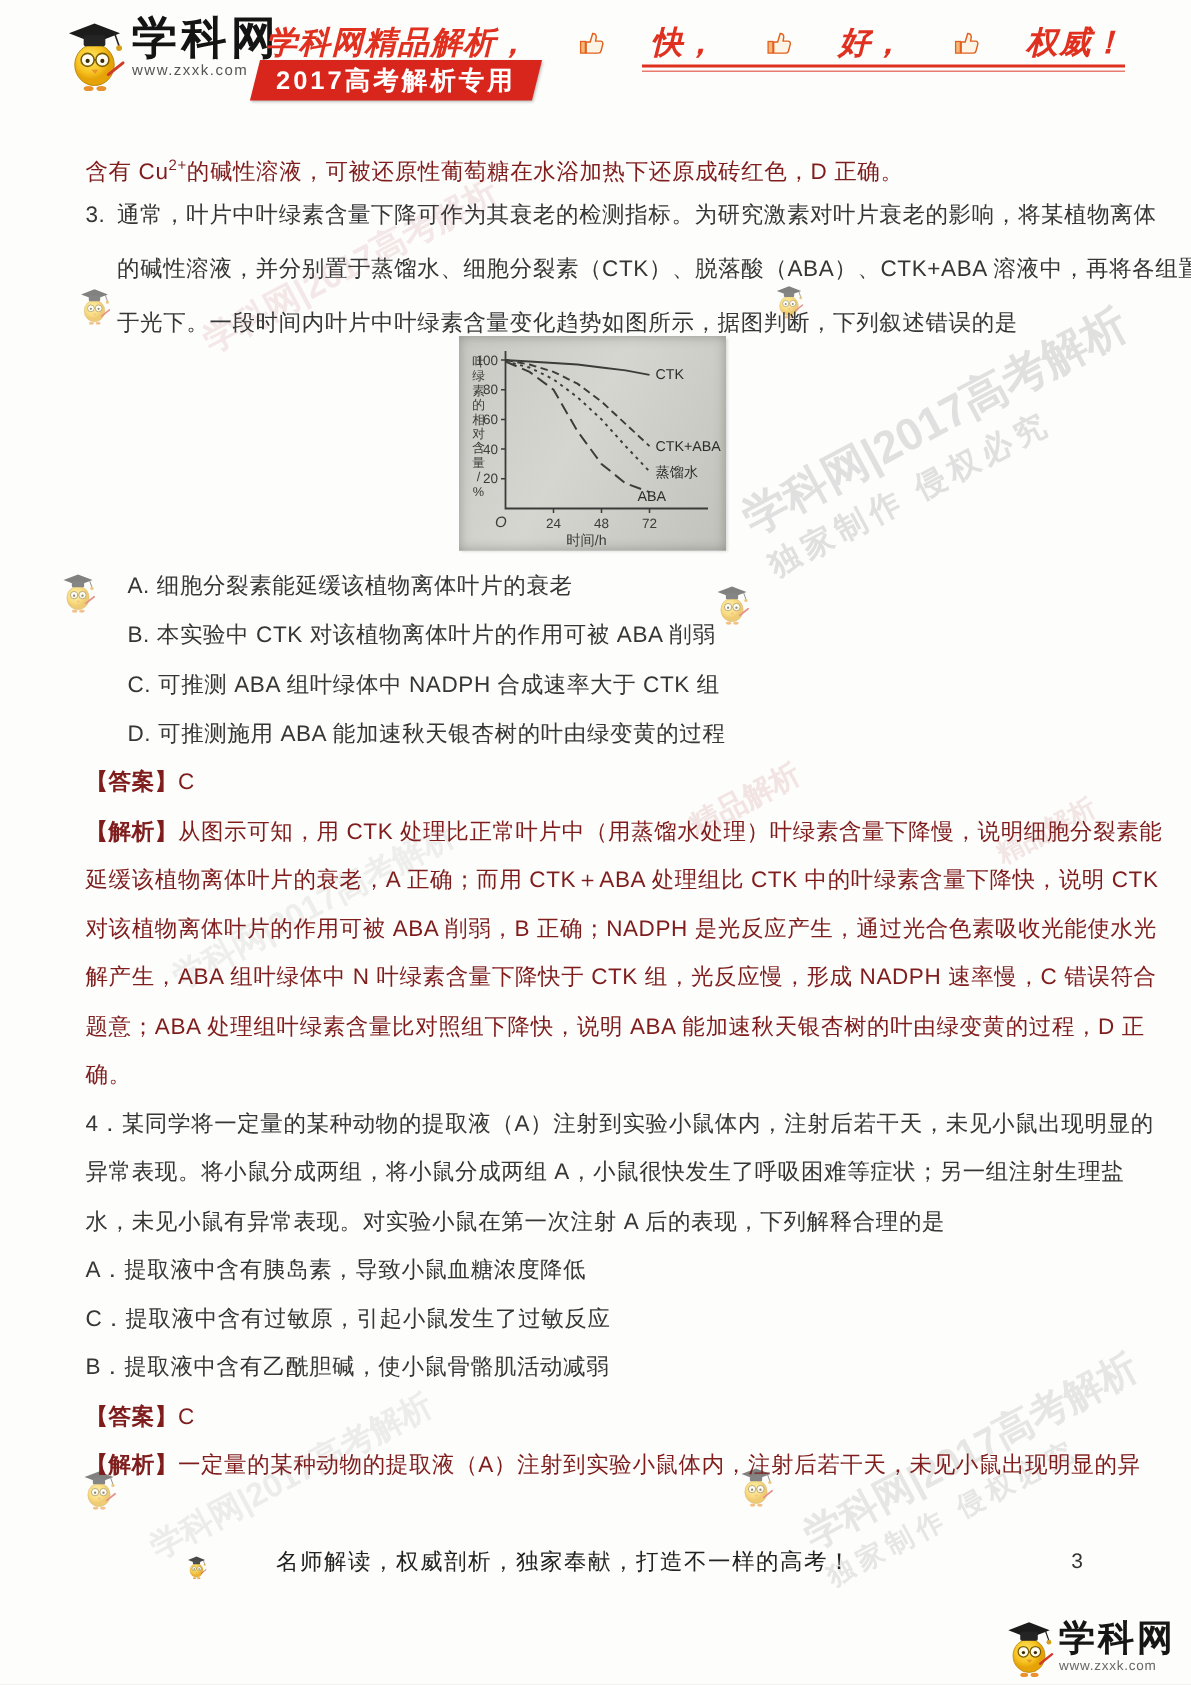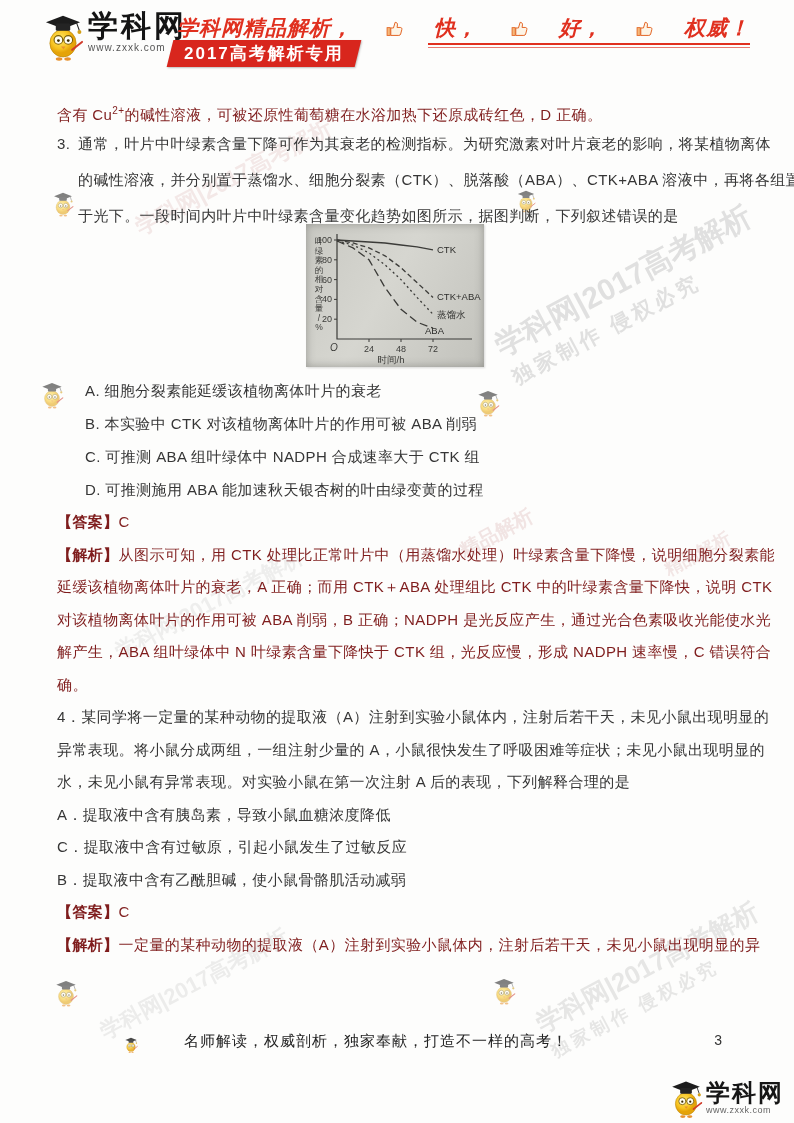--- a/index.html
+++ b/index.html
@@ -171,24 +171,25 @@
     <div class="ln l33 indopt">B. 本实验中 CTK 对该植物离体叶片的作用可被 ABA 削弱</div>
     <div class="ln l33 indopt">C. 可推测 ABA 组叶绿体中 NADPH 合成速率大于 CTK 组</div>
     <div class="ln l33 indopt">D. 可推测施用 ABA 能加速秋天银杏树的叶由绿变黄的过程</div>
 
     <div class="ln l32 red"><b>【答案】</b><span>C</span></div>
 
     <div class="ln l32 red"><b>【解析】</b><span>从图示可知，用 CTK 处理比正常叶片中（用蒸馏水处理）叶绿素含量下降慢，说明细胞分裂素能</span></div>
     <div class="ln l32 red">延缓该植物离体叶片的衰老，A 正确；而用 CTK＋ABA 处理组比 CTK 中的叶绿素含量下降快，说明 CTK</div>
     <div class="ln l32 red">对该植物离体叶片的作用可被 ABA 削弱，B 正确；NADPH 是光反应产生，通过光合色素吸收光能使水光</div>
     <div class="ln l32 red">解产生，ABA 组叶绿体中 N 叶绿素含量下降快于 CTK 组，光反应慢，形成 NADPH 速率慢，C 错误符合</div>
+    <div class="ln l32 red">题意；ABA 处理组叶绿素含量比对照组下降快，说明 ABA 能加速秋天银杏树的叶由绿变黄的过程，D 正</div>
     <div class="ln l32 red">确。</div>
 
     <div class="ln l32"><span>4．</span><span>某同学将一定量的某种动物的提取液（A）注射到实验小鼠体内，注射后若干天，未见小鼠出现明显的</span></div>
-    <div class="ln l32">异常表现。将小鼠分成两组，一组注射少量的 A，小鼠很快发生了呼吸困难等症状；未见小鼠出现明显的</div>
+    <div class="ln l32">异常表现。将小鼠分成两组，将小鼠分成两组 A，小鼠很快发生了呼吸困难等症状；另一组注射生理盐</div>
     <div class="ln l32">水，未见小鼠有异常表现。对实验小鼠在第一次注射 A 后的表现，下列解释合理的是</div>
 
     <div class="ln l32">A．提取液中含有胰岛素，导致小鼠血糖浓度降低</div>
     <div class="ln l32">C．提取液中含有过敏原，引起小鼠发生了过敏反应</div>
     <div class="ln l32">B．提取液中含有乙酰胆碱，使小鼠骨骼肌活动减弱</div>
 
     <div class="ln l32 red"><b>【答案】</b><span>C</span></div>
     <div class="ln l32 red"><b>【解析】</b><span>一定量的某种动物的提取液（A）注射到实验小鼠体内，注射后若干天，未见小鼠出现明显的异</span></div>
   </div>
 

